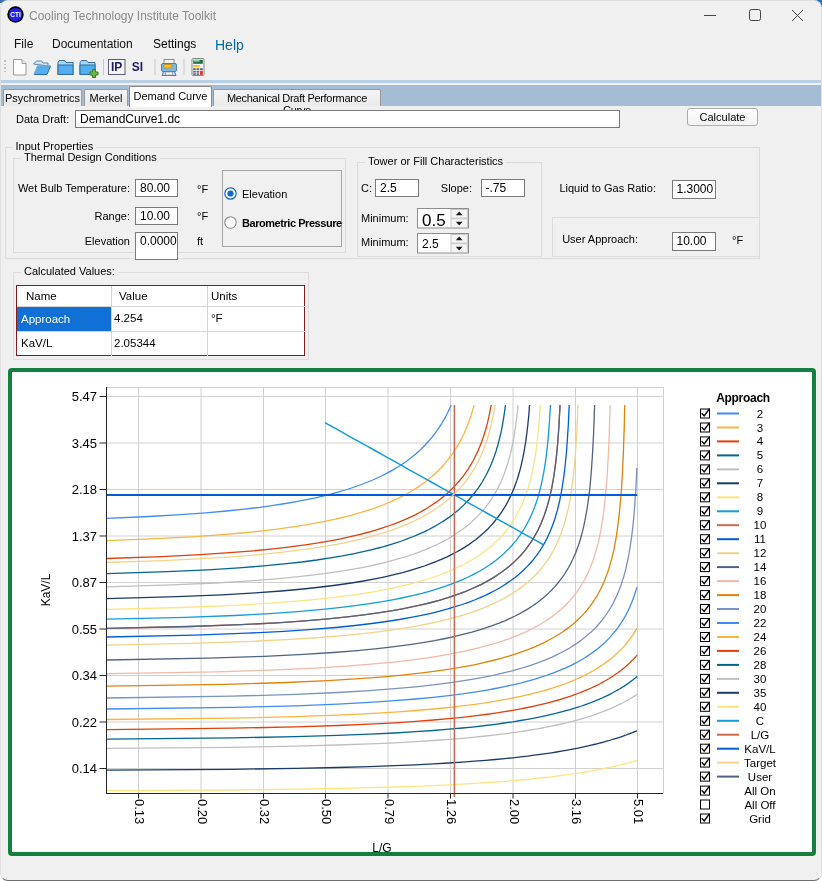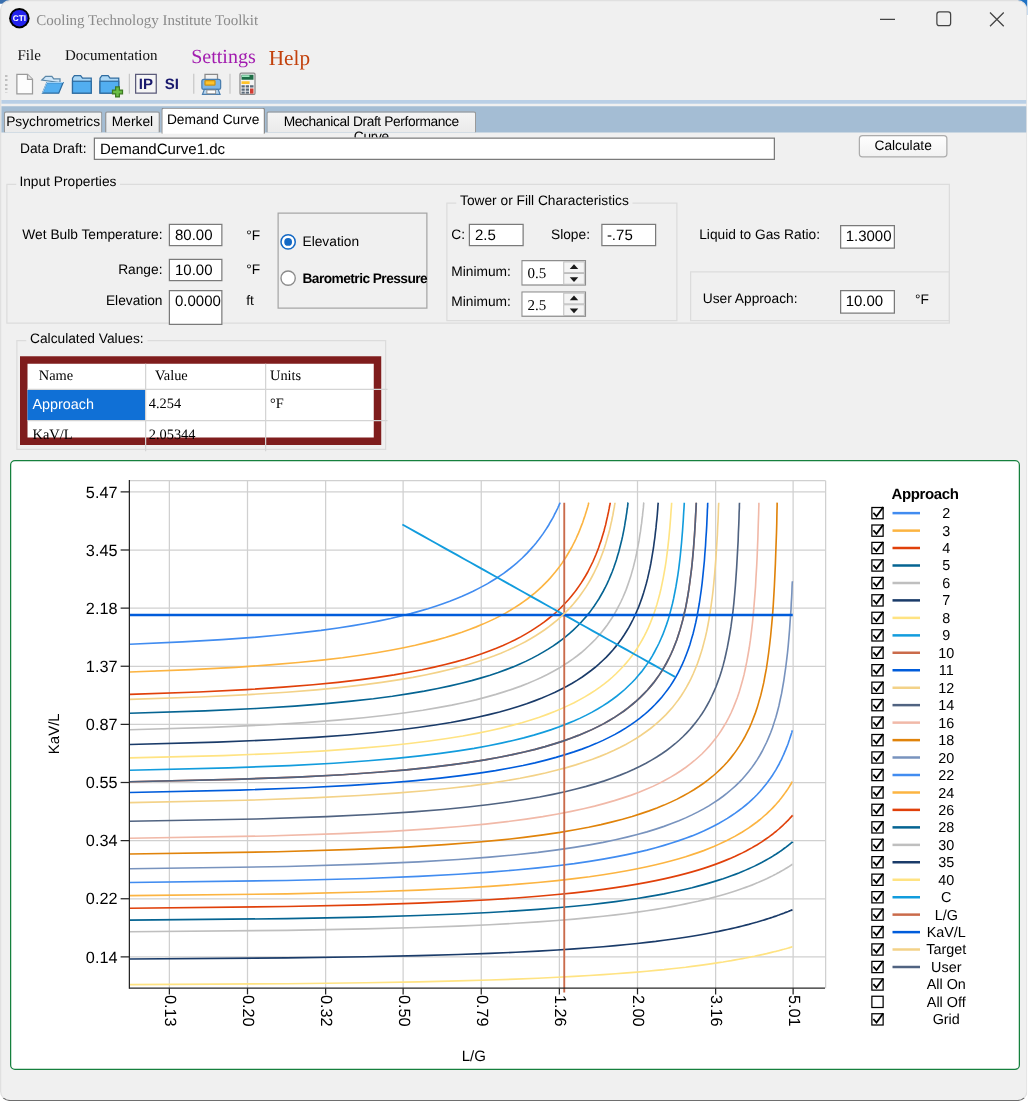--- a/index.html
+++ b/index.html
@@ -1,17 +1,17 @@
 <!DOCTYPE html>
 <html><head><meta charset="utf-8"><style>
 * { margin:0; padding:0; box-sizing:border-box; }
 body { width:822px; height:881px; font-family:"Liberation Sans",sans-serif; background:#fff; overflow:hidden; position:relative; }
 .corner { position:absolute; z-index:0; }
 #win { position:absolute; inset:0; background:#f0f0f0; border:1px solid #e0e0e0; border-bottom-color:#6e6e6e; border-radius:8px; z-index:1; overflow:hidden; }
-.t { position:absolute; white-space:nowrap;font-family:Liberation Serif, serif; }
+.t { position:absolute; white-space:nowrap; }
 .tb { position:absolute; background:#fff; border:1px solid #7a7a7a; font-size:12px; padding:1px 14px 0 4px; white-space:nowrap; overflow:hidden;}
 .gb { position:absolute; border:1px solid #dcdcdc; }
 .gb > span { position:absolute; top:-8px; left:7px; background:#f0f0f0; padding:0 3px; font-size:11px; white-space:nowrap;}
 .lab { position:absolute; font-size:11px; white-space:nowrap; transform:translateY(-50%); }
 .rlab { position:absolute; font-size:11px; white-space:nowrap; transform:translateY(-50%); text-align:right; }
 .tab { position:absolute; top:87.5px; height:17px; background:linear-gradient(#f4f4f4,#eaeaea); border:1px solid #9a9a9a; border-bottom:none; border-radius:2px 2px 0 0; font-size:11px; text-align:center; padding-top:2px; }
 </style></head><body>
 <div class="corner" style="left:0;top:0;width:8px;height:3px;background:#3a6fae"></div>
 <div class="corner" style="right:0;top:0;width:12px;height:12px;background:#1f72c4"></div>
 <div id="win">
@@ -27,22 +27,22 @@
 <svg width="120" height="30" viewBox="0 0 120 30" style="position:absolute;left:690px;top:0;">
   <g stroke="#444" stroke-width="1" fill="none">
     <line x1="13" y1="14.5" x2="25" y2="14.5"></line>
     <rect x="58.5" y="8.5" width="11" height="11" rx="2"></rect>
     <path d="M101 9 l11 11 M112 9 l-11 11"></path>
   </g>
 </svg>
 
 <div class="t" style="left:13px;top:36px;font-size:12px;color:#111;">File</div>
 <div class="t" style="left:51px;top:36px;font-size:12px;color:#111;">Documentation</div>
-<div class="t" style="left:152px;top:36px;font-size:16px;color:#a21caf;text-align:center;">Settings</div>
-<div class="t" style="left:214px;top:36px;font-size:17px;color:#c2410c;">Help</div>
+<div class="t" style="left:152px;top:36px;font-size:12px;color:#000000;text-align:center;">Settings</div>
+<div class="t" style="left:214px;top:36px;font-size:14px;color:#0369a1;">Help</div>
 
 <div style="position:absolute;left:3px;top:59px;width:2px;height:14px;background:repeating-linear-gradient(#c0c0c0 0 1.5px, #f0f0f0 1.5px 3.5px);"></div>
 <svg width="210" height="26" viewBox="0 0 210 26" style="position:absolute;left:0;top:55px;">
 
   <g>
     <path d="M12.5 3.5 h8.5 l4 4 v11.5 h-12.5 z" fill="#fdfdfd" stroke="#9a9a9a"></path>
     <path d="M21 3.5 v4 h4" fill="#e8e8e8" stroke="#9a9a9a"></path>
   </g>
 
   <g>
@@ -102,20 +102,23 @@
 <div class="tab" style="left:212px;width:168px;letter-spacing:-0.3px;">Mechanical Draft Performance Curve</div>
 <div class="tab" style="left:128px;top:84.5px;width:83px;height:21px;background:#fff;border-color:#8c8c8c;padding-top:3px;z-index:2;">Demand Curve</div>
 
 <div class="rlab" style="left:15px;top:118px;">Data Draft:</div>
 <div class="tb" style="left:74px;top:109px;width:545px;height:18px;">DemandCurve1.dc</div>
 <div style="position:absolute;left:686px;top:107px;width:71px;height:18px;background:linear-gradient(#fefefe,#f2f2f2);border:1px solid #acacac;border-radius:3px;font-size:11px;text-align:center;padding-top:2px;">Calculate</div>
 
 <div class="gb" style="left:3.5px;top:146px;width:755px;height:112px;">
       <span>Input Properties</span>
     </div>
+<div class="gb" style="left:12px;top:157px;width:333px;height:95px;">
+      <span>Thermal Design Conditions</span>
+    </div>
 <div class="rlab" style="left:0;top:187px;width:129px;">Wet Bulb Temperature:</div>
 <div class="tb" style="left:134px;top:178px;width:43px;height:18px;">80.00</div>
 <div class="lab" style="left:196px;top:187.5px;">°F</div>
 <div class="rlab" style="left:0;top:214.5px;width:129px;">Range:</div>
 <div class="tb" style="left:134px;top:205.5px;width:43px;height:18px;">10.00</div>
 <div class="lab" style="left:196px;top:215px;">°F</div>
 <div class="rlab" style="left:0;top:239.5px;width:129px;">Elevation</div>
 <div class="tb" style="left:134px;top:230.5px;width:43px;height:28px;">0.0000</div>
 <div class="lab" style="left:196px;top:240px;">ft</div>
 <div style="position:absolute;left:221px;top:169px;width:120px;height:77px;border:1px solid #a6a6a6;background:#f0f0f0;"></div>
@@ -129,21 +132,21 @@
 </svg>
 <div class="lab" style="left:241px;top:221.5px;letter-spacing:-0.45px;font-weight:bold;">Barometric Pressure</div>
 <div class="gb" style="left:356px;top:161px;width:184.5px;height:95px;">
       <span>Tower or Fill Characteristics</span>
     </div>
 <div class="lab" style="left:360px;top:187px;">C:</div>
 <div class="tb" style="left:374px;top:178px;width:44px;height:18px;">2.5</div>
 <div class="rlab" style="left:380px;top:187px;width:91px;">Slope:</div>
 <div class="tb" style="left:479.5px;top:178px;width:44px;height:18px;">-.75</div>
 <div class="lab" style="left:360px;top:217px;">Minimum:</div>
-<div class="t" style="left:421px;top:210px;font-size:12px;z-index:3;">0.5</div>
+<div class="t" style="left:421px;top:210px;font-size:17px;z-index:3;">0.5</div>
 
 <svg width="52" height="21" viewBox="0 0 52 21" style="position:absolute;left:416px;top:206.5px;">
   <rect x="0.5" y="0.5" width="51" height="19.5" fill="#fff" stroke="#8d8d8d"></rect>
   <rect x="34" y="1.5" width="16.5" height="8.6" fill="#f4f4f4" stroke="#bdbdbd" stroke-width="0.8"></rect>
   <rect x="34" y="10.8" width="16.5" height="8.6" fill="#f4f4f4" stroke="#bdbdbd" stroke-width="0.8"></rect>
   <path d="M38.8 7.2 l3.4 -3.8 3.4 3.8 z" fill="#1a1a1a"></path>
   <path d="M38.8 13.8 l3.4 3.8 3.4 -3.8 z" fill="#1a1a1a"></path>
 </svg>
 <div class="lab" style="left:360px;top:240.5px;">Minimum:</div>
 <div class="t" style="left:421px;top:235.5px;font-size:12px;z-index:3;">2.5</div>
@@ -158,36 +161,36 @@
 <div class="rlab" style="left:500px;top:187px;width:155px;">Liquid to Gas Ratio:</div>
 <div class="tb" style="left:670.5px;top:178.5px;width:44px;height:19px;">1.3000</div>
 <div style="position:absolute;left:550.5px;top:215.5px;width:208px;height:40.5px;border:1px solid #dcdcdc;"></div>
 <div class="rlab" style="left:500px;top:238px;width:137px;">User Approach:</div>
 <div class="tb" style="left:670.5px;top:230.5px;width:44px;height:19px;">10.00</div>
 <div class="lab" style="left:731px;top:238.5px;">°F</div>
 
 <div class="gb" style="left:12px;top:271px;width:296px;height:88px;">
       <span>Calculated Values:</span>
     </div>
-<div style="position:absolute;left:15px;top:284px;width:288.5px;height:70.5px;border:6px solid #7f1d1d;background:#fff;font-size:11.5px;">
+<div style="position:absolute;left:15px;top:284px;width:288.5px;height:70.5px;border:1px solid #7f1d1d;background:#fff;font-size:11.5px;">
   <div style="position:absolute;left:93.5px;top:0;width:1px;height:70px;background:#d4d4d4;"></div>
   <div style="position:absolute;left:189.5px;top:0;width:1px;height:70px;background:#d4d4d4;"></div>
   <div style="position:absolute;left:0;top:19.5px;width:288px;height:1px;background:#d4d4d4;"></div>
   <div style="position:absolute;left:0;top:44.8px;width:288px;height:1px;background:#d4d4d4;"></div>
   <div class="t" style="left:9px;top:4px;">Name</div>
   <div class="t" style="left:102px;top:4px;">Value</div>
   <div class="t" style="left:194px;top:4px;">Units</div>
   <div style="position:absolute;left:0;top:20.5px;width:93.5px;height:24.3px;background:#1070d6;color:#fff;padding:6px 0 0 4px;">Approach</div>
   <div class="t" style="left:97px;top:26px;">4.254</div>
   <div class="t" style="left:194px;top:26px;">°F</div>
   <div class="t" style="left:4px;top:51px;">KaV/L</div>
   <div class="t" style="left:97px;top:51px;">2.05344</div>
 </div>
 
-<div style="position:absolute;left:7px;top:367px;width:808px;height:488px;background:#fff;border:1px solid #15803d;border-radius:4px;">
+<div style="position:absolute;left:7px;top:367px;width:808px;height:488px;background:#fff;border:4px solid #15803d;border-radius:4px;">
 <svg width="808" height="488" viewBox="0 0 808 488" style="position:absolute;left:-1px;top:-1px;font-family:'Liberation Sans',sans-serif">
 <g stroke="#d0d0d0" stroke-width="1">
           <line x1="127.5" y1="16" x2="127.5" y2="422.5"></line>
           <line x1="190.0" y1="16" x2="190.0" y2="422.5"></line>
           <line x1="252.5" y1="16" x2="252.5" y2="422.5"></line>
           <line x1="314.5" y1="16" x2="314.5" y2="422.5"></line>
           <line x1="377.0" y1="16" x2="377.0" y2="422.5"></line>
           <line x1="439.5" y1="16" x2="439.5" y2="422.5"></line>
           <line x1="502.0" y1="16" x2="502.0" y2="422.5"></line>
           <line x1="564.5" y1="16" x2="564.5" y2="422.5"></line>

